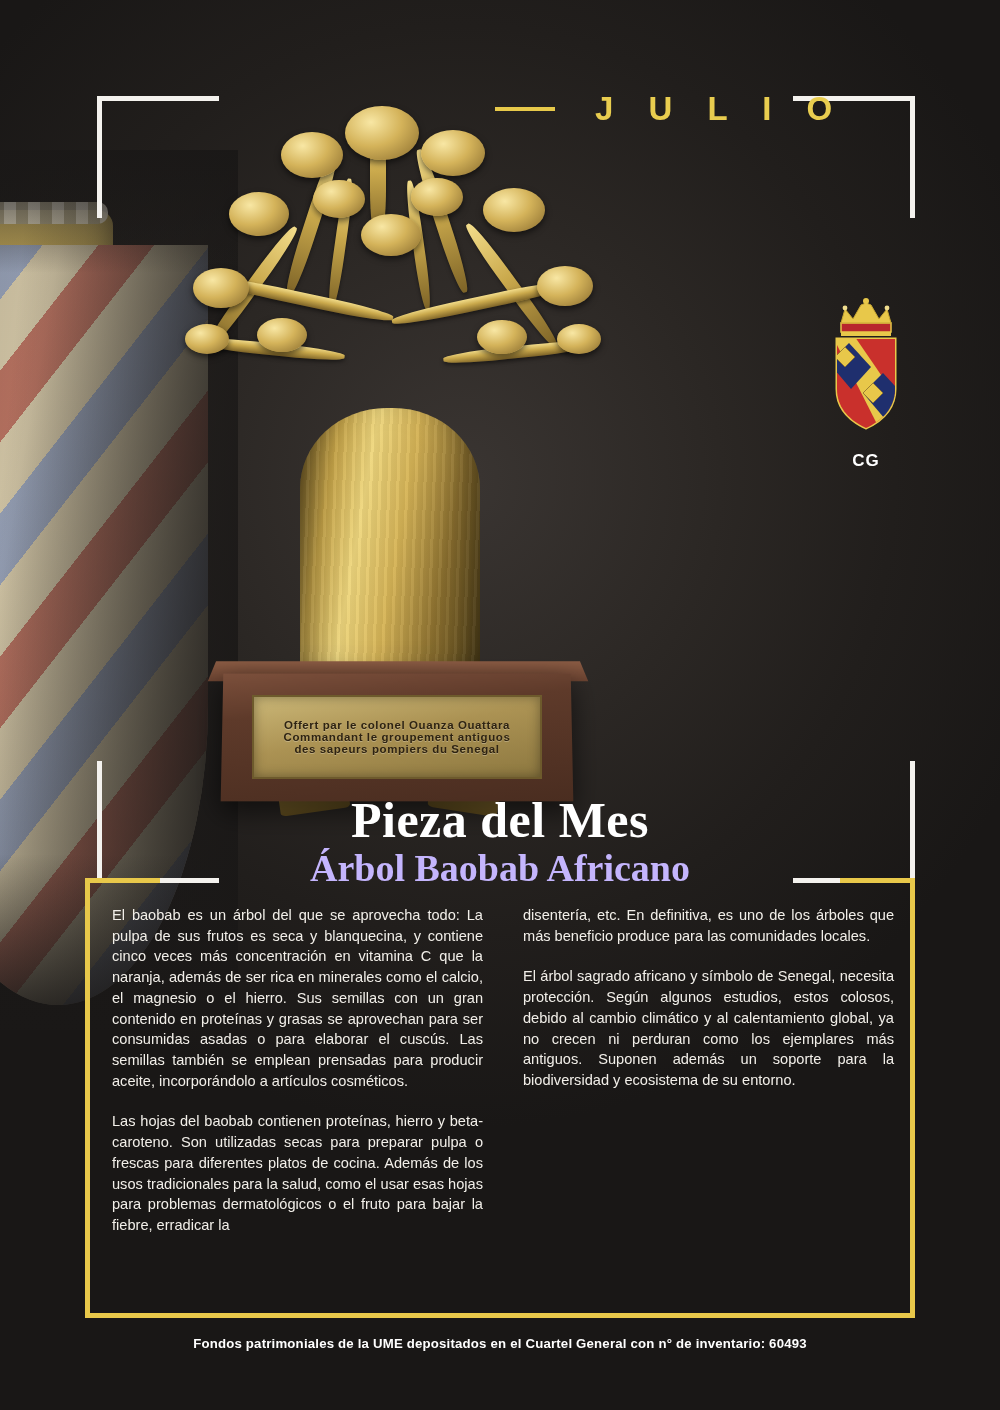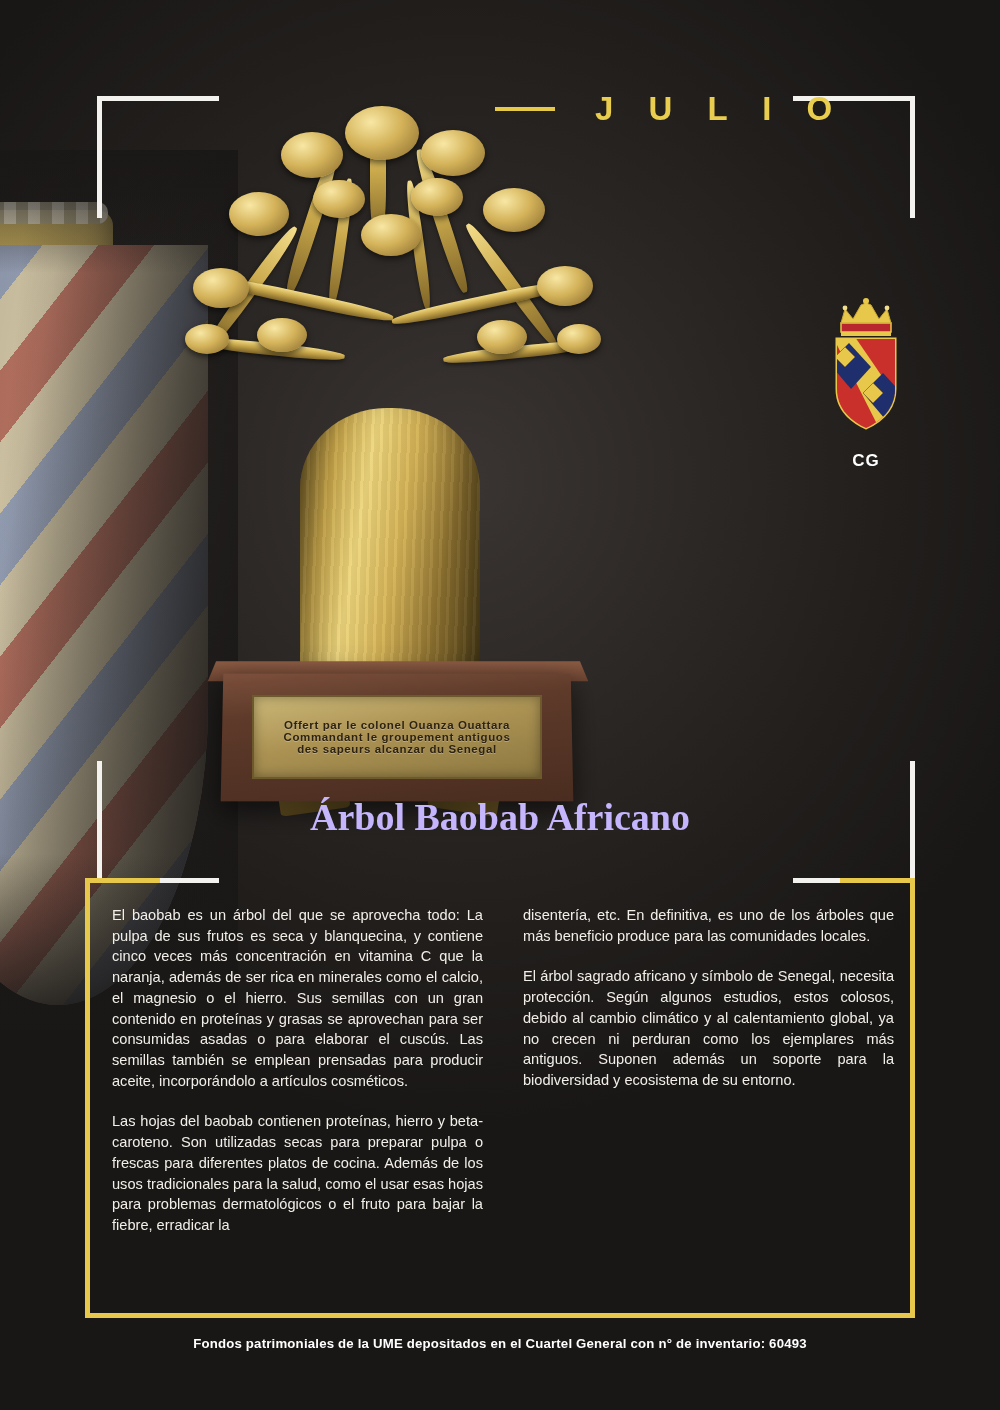--- a/index.html
+++ b/index.html
@@ -417,21 +417,21 @@
 
     <div class="trunk"></div>
     <div class="root l"></div>
     <div class="root r"></div>
 
     <div class="plinth-top"></div>
     <div class="plinth"></div>
     <div class="plaque">
       <div>Offert par le colonel Ouanza Ouattara</div>
       <div>Commandant le groupement antiguos</div>
-      <div>des sapeurs alcanzar du Senegal</div>
+      <div>des sapeurs pompiers du Senegal</div>
     </div>
   </div>
 
   <div class="bracket">
     <span class="b-tl-h"></span>
       <span class="b-tl-v"></span>
     <span class="b-tr-h"></span>
       <span class="b-tr-v"></span>
     <span class="b-bl-h"></span>
       <span class="b-bl-v"></span>
@@ -474,20 +474,21 @@
         <g fill="#e8c84a" stroke="#8a6a20" stroke-width="0.6">
           <polygon points="30,50 40,60 30,70 20,60"></polygon>
           <polygon points="58,86 68,96 58,106 48,96"></polygon>
         </g>
       </g>
     </svg>
     <div class="emblem-label">CG</div>
   </div>
 
   <div class="titles">
+    <div class="title-main">Pieza del Mes</div>
     <div class="title-sub">Árbol Baobab Africano</div>
   </div>
 
   <div class="panel">
     <span class="p-tl-h"></span>
     <span class="p-tr-h"></span>
     <span class="p-l-v"></span>
     <span class="p-r-v"></span>
     <span class="p-b-h"></span>
   </div>

